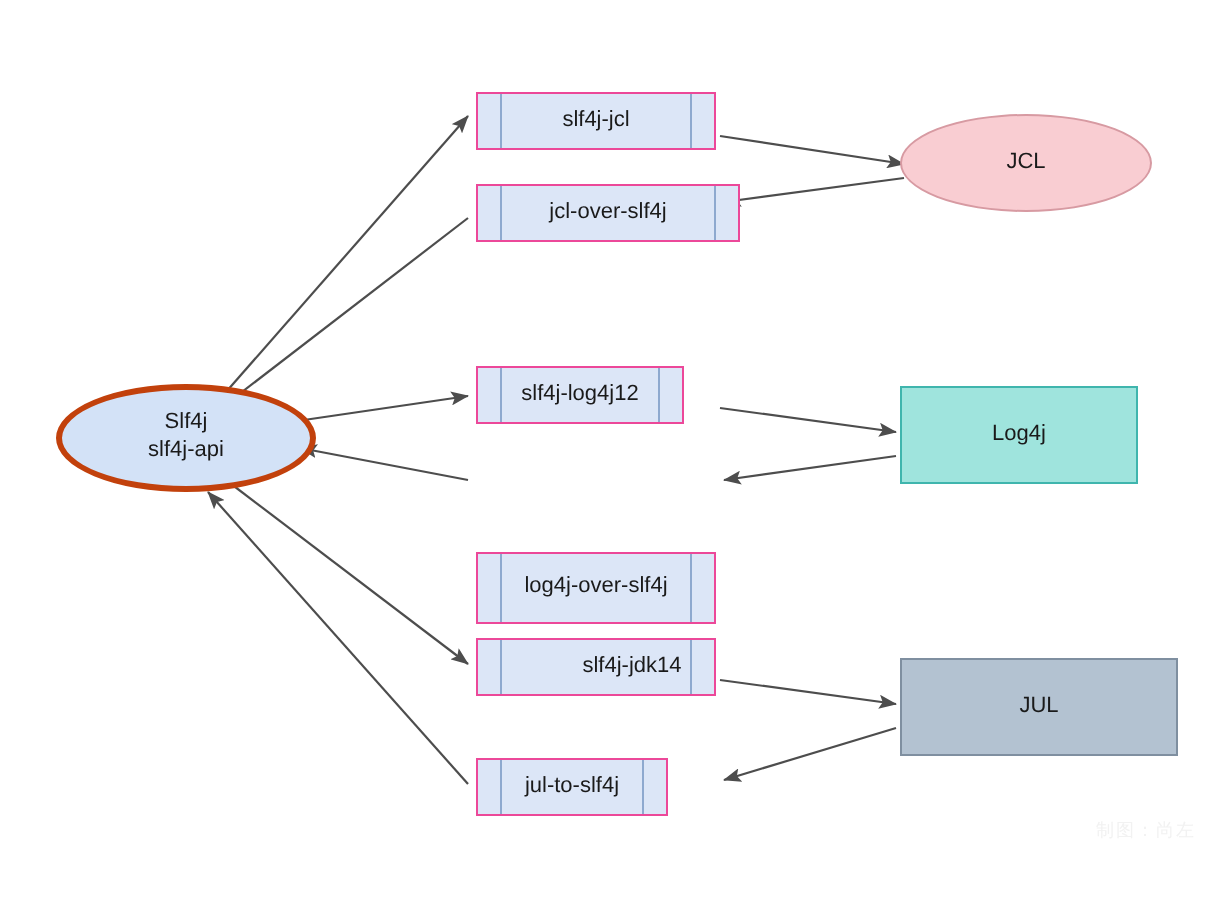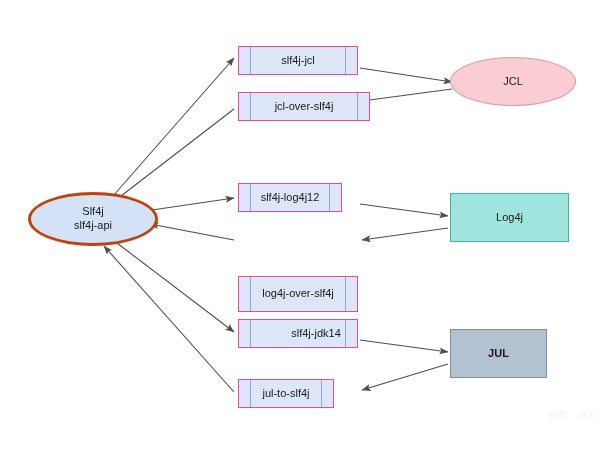--- a/index.html
+++ b/index.html
@@ -160,19 +160,19 @@
   </div>
 
   <div class="node ellipse-jcl" style="left:450px; top:57px; width:126px; height:49px;">
     <span>JCL</span>
   </div>
 
   <div class="node rect-log4j" style="left:450px; top:193px; width:119px; height:49px;text-align:right;">
     <span>Log4j</span>
   </div>
 
-  <div class="node rect-jul" style="left:450px; top:329px; width:97px; height:49px;font-weight:bold;">
+  <div class="node rect-jul" style="left:450px; top:329px; width:139px; height:49px;">
     <span>JUL</span>
   </div>
 
   <div class="watermark">制图：尚左</div>
 
 </div>
 
 </body></html>

